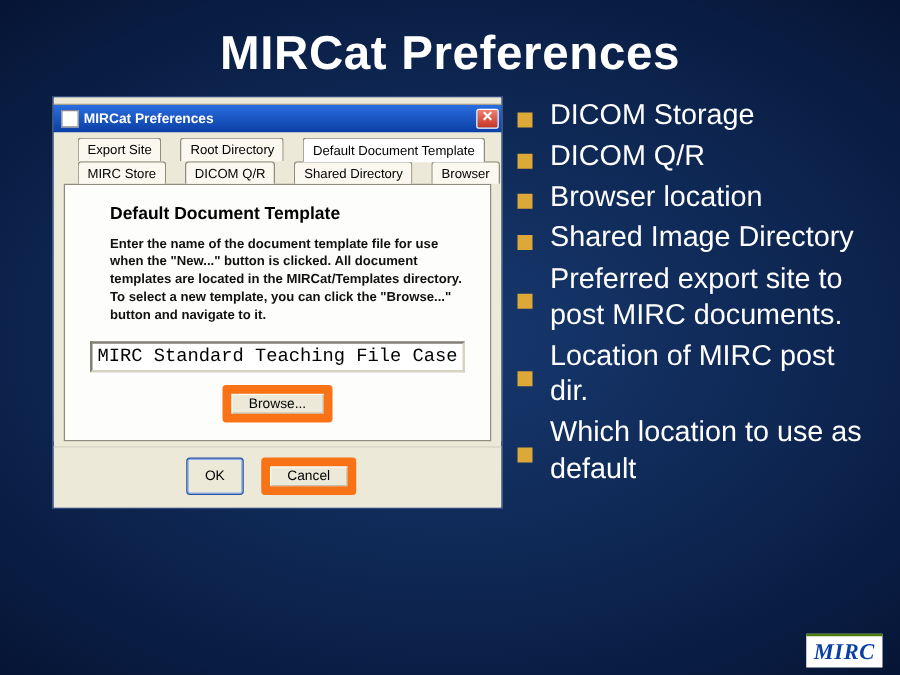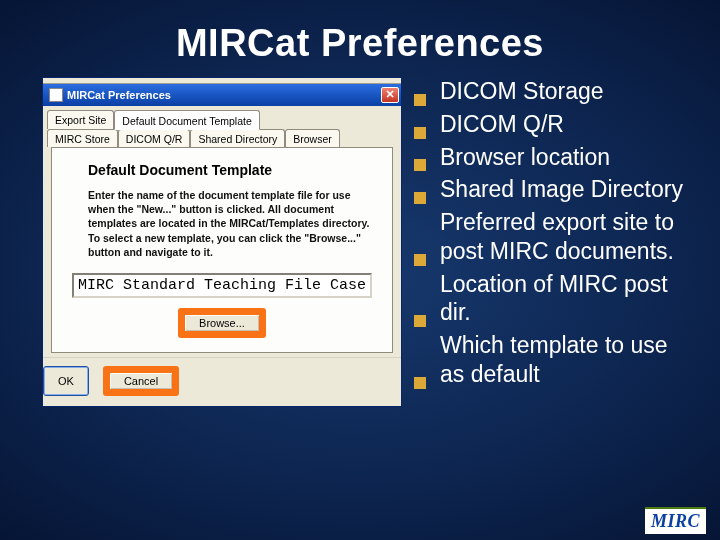--- a/index.html
+++ b/index.html
@@ -83,20 +83,21 @@
     border-bottom: none;
     background: #faf8ef;
     font-size: 10.5px;
     padding: 2.5px 7px;
     margin-right: 0px;
     border-top-left-radius: 3px;
     border-top-right-radius: 3px;
     position: relative;
     color: #000;
     white-space: nowrap;
+    margin-left: 15px;
   }
   .tab.active {
     background: #ffffff;
     font-weight: normal;
     z-index: 2;
     border-bottom: 1px solid #fff;
     margin-bottom: -1px;
     padding-top: 3.5px;
   }
 
@@ -139,35 +140,35 @@
     border: 7px solid #f97316;
     border-radius: 3px;
     box-shadow: inset 1px 1px 0 #fff, inset -1px -1px 0 #c3bfb1;
     padding: 2px 14px;
     color: #000;
   }
   .win-btn.default { border: 1px solid #1f4fa0; box-shadow: 0 0 0 1px #89ade9 inset, inset 1px 1px 0 #fff; }
 
   .dialog-buttons {
     display: flex;
-    justify-content: flex-start;
+    justify-content: center;
     gap: 14px;
     padding: 8px 10px 10px 0;
     background: #ece9d8;
     border-top: 1px solid #d6d2c4;
   }
 
   
   .bullets {
     flex: 1;
     padding-top: 0px;
   }
   .bullet {
     display: flex;
-    align-items: flex-end;
+    align-items: center;
     margin-bottom: 4px;
   }
   .bullet .sq {
     width: 12px;
     height: 12px;
     background: #dca838;
     margin-top: 9px;
     margin-right: 14px;
     flex: 0 0 auto;
   }
@@ -205,20 +206,21 @@
 
     <div class="titlebar">
       <span class="icon"></span>
       <span class="title-text">MIRCat Preferences</span>
       <span class="close">✕</span>
     </div>
 
     <div class="tabs">
       <div class="tab-row">
         <span class="tab">Export Site</span>
+        <span class="tab">Root Directory</span>
         <span class="tab active">Default Document Template</span>
       </div>
       <div class="tab-row">
         <span class="tab">MIRC Store</span>
         <span class="tab">DICOM Q/R</span>
         <span class="tab">Shared Directory</span>
         <span class="tab">Browser</span>
       </div>
 
       <div class="tab-panel">
@@ -258,19 +260,19 @@
     <div class="bullet">
       <span class="sq"></span>
       <span class="txt">Preferred export site to post MIRC documents.</span>
     </div>
     <div class="bullet">
       <span class="sq"></span>
       <span class="txt">Location of MIRC post dir.</span>
     </div>
     <div class="bullet">
       <span class="sq"></span>
-      <span class="txt">Which template to use as default</span>
+      <span class="txt">Which location to use as default</span>
     </div>
   </div>
 
 </div>
 
 <div class="mirc-logo">MIRC</div>
 
 </body></html>

